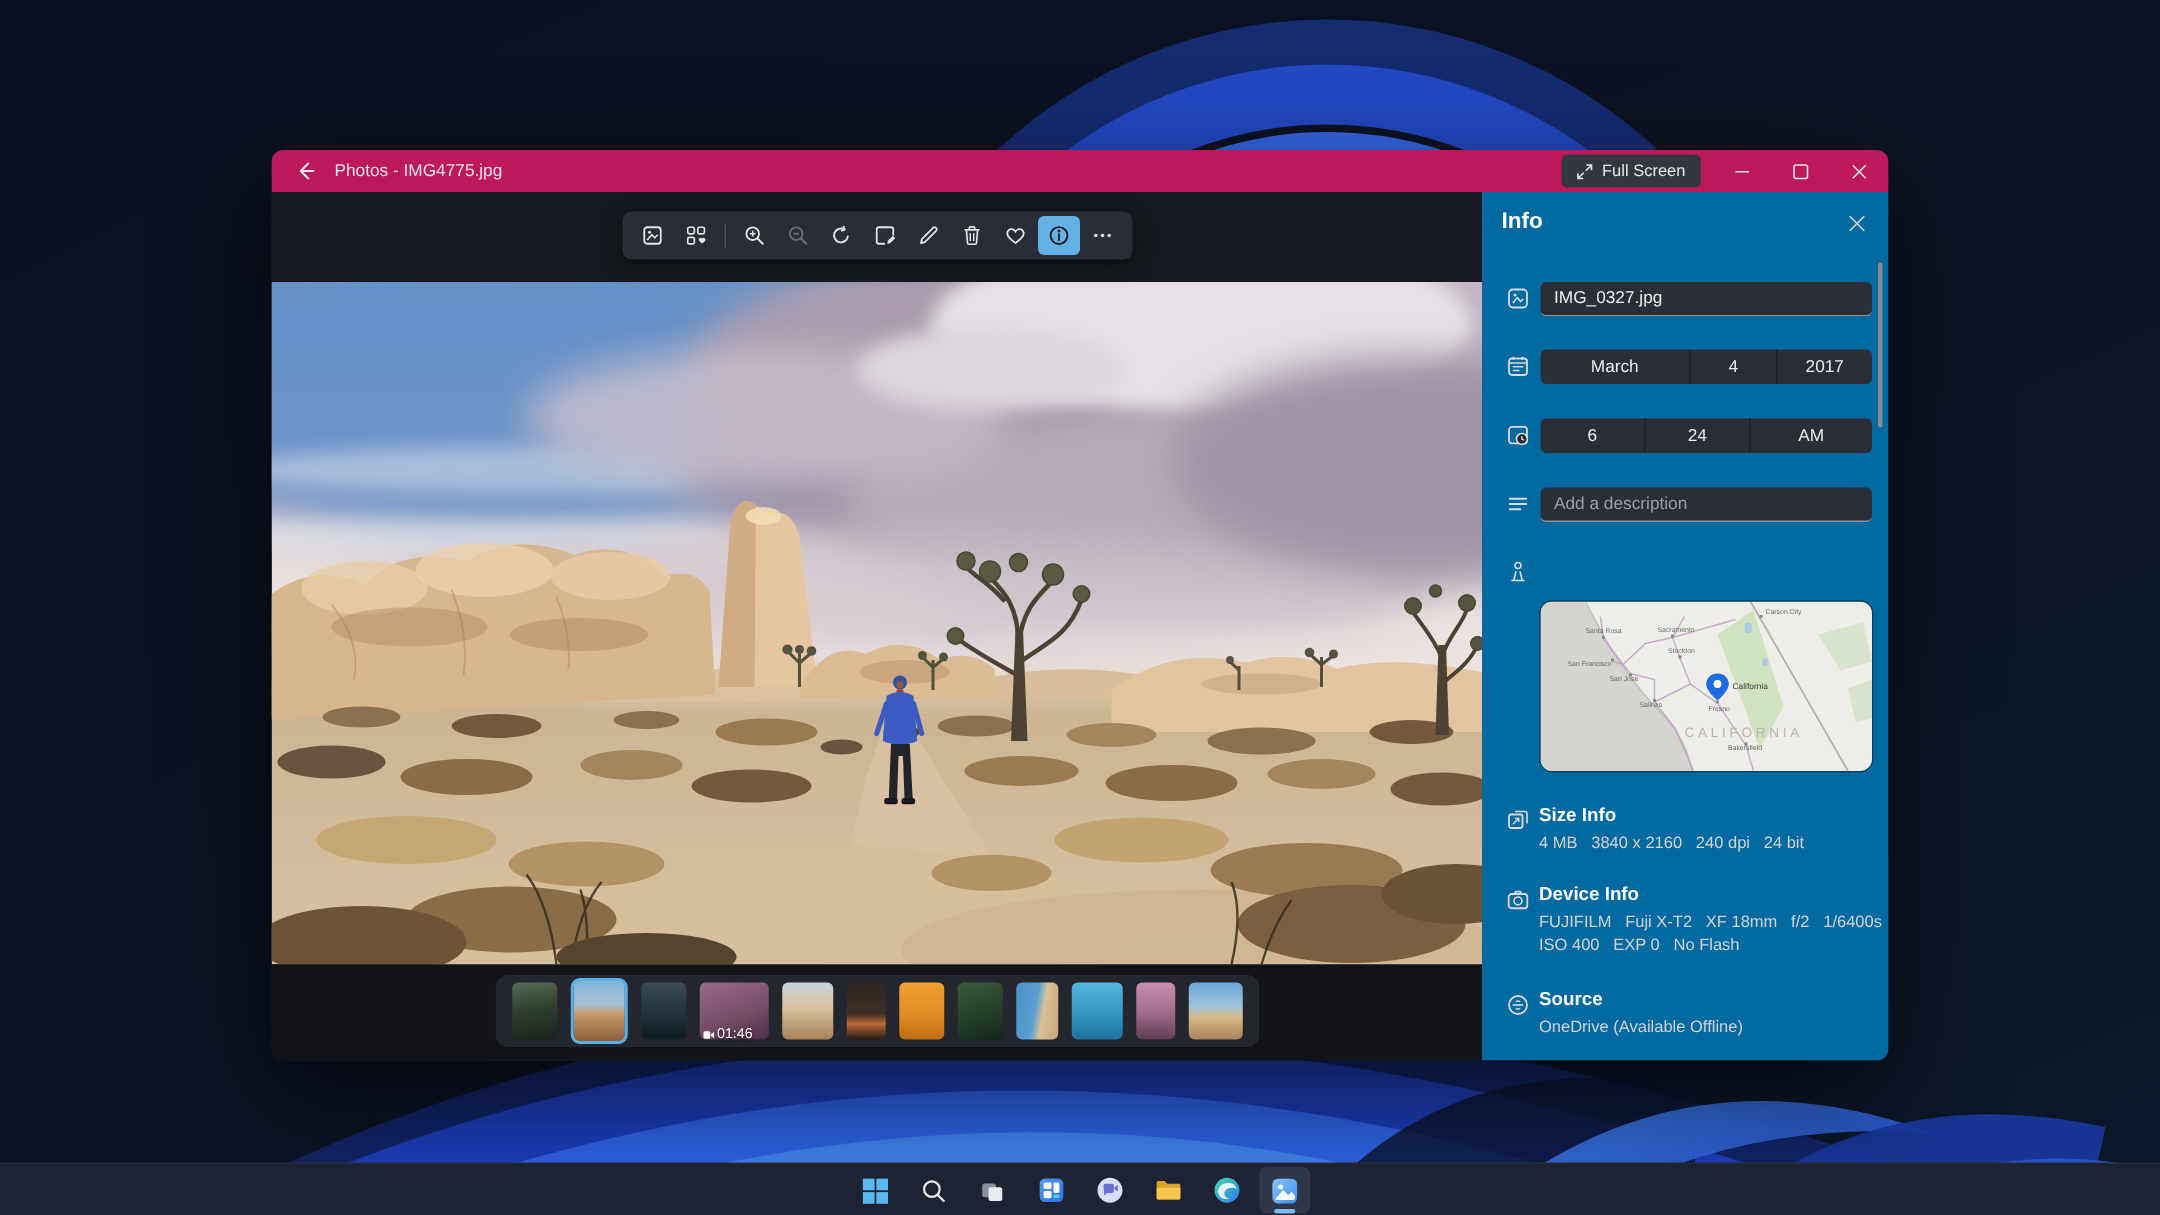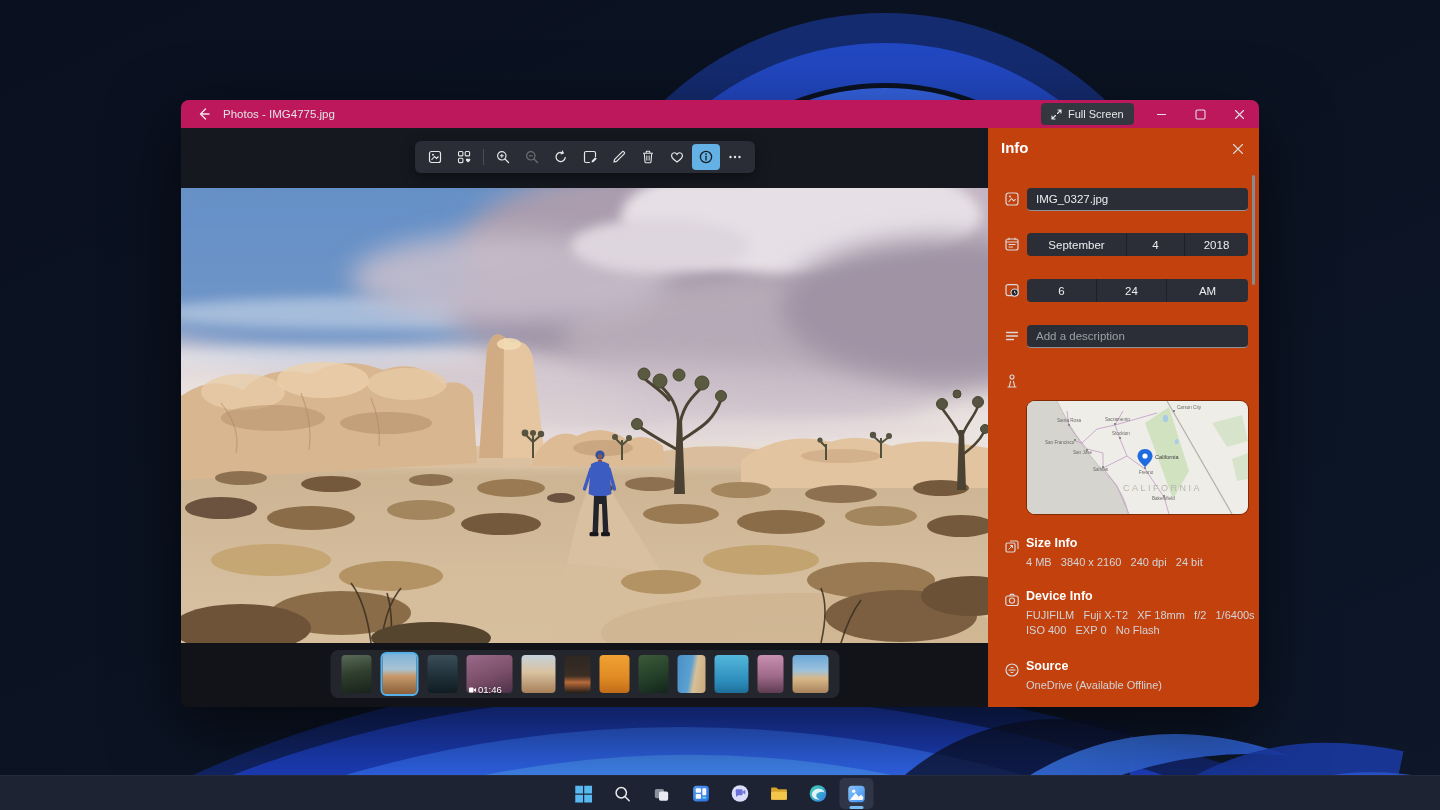--- a/index.html
+++ b/index.html
@@ -51,21 +51,21 @@
   .t5{width:34px;background:linear-gradient(180deg,#c6d2da 0%,#d9c2a0 45%,#b5placeholder 100%);background:linear-gradient(180deg,#c6d2da 0%,#d9c2a0 45%,#a8805a 100%);}
   .t6{width:26px;background:linear-gradient(180deg,#2c2622 0%,#3c2e24 55%,#b86a3a 72%,#241c16 100%);}
   .t7{width:30px;background:linear-gradient(180deg,#f0a232 0%,#e08a24 60%,#c06c18 100%);}
   .t8{width:30px;background:linear-gradient(160deg,#3c5a38 0%,#24402a 55%,#13241a 100%);}
   .t9{width:28px;background:linear-gradient(100deg,#4a90c8 0%,#5aa0d0 45%,#d8c098 62%,#c8a87a 100%);}
   .t10{width:34px;background:linear-gradient(180deg,#54b8dc 0%,#2c8cba 70%,#1e6e98 100%);}
   .t11{width:26px;background:linear-gradient(180deg,#c890b0 0%,#a06a8a 55%,#5e3c52 100%);}
   .t12{width:36px;background:linear-gradient(180deg,#6aa8d8 0%,#9cc2dc 40%,#d8b888 62%,#a8825c 100%);}
 
   
-  .info-panel{left:807px;top:28px;width:271px;height:579px;background:#c2410c;}
+  .info-panel{left:807px;top:28px;width:271px;height:579px;background:#0369a1;}
   .info-title{left:13px;top:11px;font-size:15px;font-weight:bold;color:#fff;}
   .info-close{right:11px;top:11px;width:20px;height:20px;display:flex;align-items:center;justify-content:center;color:#d6d8da;}
   .irow{left:0;width:271px;height:23px;}
   .irow .ficon{position:absolute;left:16px;top:3px;}
   .field{position:absolute;left:39px;top:0;width:221px;height:23px;background:#2b2e36;border-radius:4px;
     border-bottom:1px solid #8f939a;display:flex;align-items:center;padding:0 9px;font-size:11.5px;color:#eceef0;}
   .field.placeholder{color:#9ba0a6;}
   .seg{position:absolute;left:39px;top:0;width:221px;height:23px;background:#2b2e36;border-radius:4px;
     display:flex;font-size:11.5px;color:#eceef0;overflow:hidden;}
   .seg>div{display:flex;align-items:center;justify-content:center;border-right:1px solid #1d2026;}
@@ -433,23 +433,23 @@
         <div class="field">IMG_0327.jpg</div>
       </div>
 
       <div class="abs irow" style="top:105px;">
         <svg class="ficon" width="16" height="16" viewBox="0 0 16 16">
           <rect x="2" y="3" width="12" height="11" rx="2" fill="none" stroke="#d8dade" stroke-width="1.2"></rect>
           <path d="M2 6 L14 6 M5 1.8 L5 4 M11 1.8 L11 4" stroke="#d8dade" stroke-width="1.1"></path>
           <path d="M4.5 8.5 L11.5 8.5 M4.5 11 L9 11" stroke="#d8dade" stroke-width="1"></path>
         </svg>
         <div class="seg">
-          <div style="flex:0 0 100px;">September</div>
+          <div style="flex:0 0 100px;">March</div>
           <div style="flex:0 0 58px;">4</div>
-          <div style="flex:1;">2018</div>
+          <div style="flex:1;">2017</div>
         </div>
       </div>
 
       <div class="abs irow" style="top:151px;">
         <svg class="ficon" width="16" height="16" viewBox="0 0 16 16">
           <rect x="2" y="2.6" width="12" height="11" rx="2" fill="none" stroke="#d8dade" stroke-width="1.2"></rect>
           <circle cx="10.6" cy="10.6" r="3.6" fill="#20242c" stroke="#d8dade" stroke-width="1.1"></circle>
           <path d="M10.6 8.9 L10.6 10.7 L12 11.4" fill="none" stroke="#d8dade" stroke-width="1"></path>
         </svg>
         <div class="seg">

